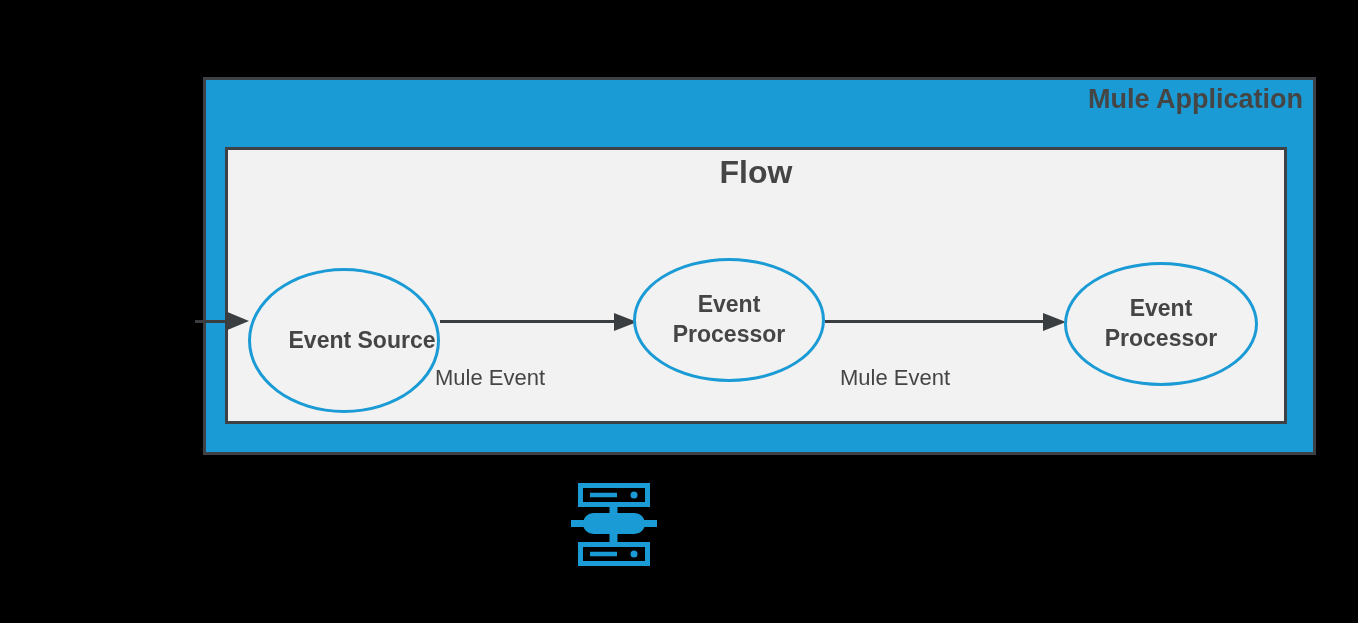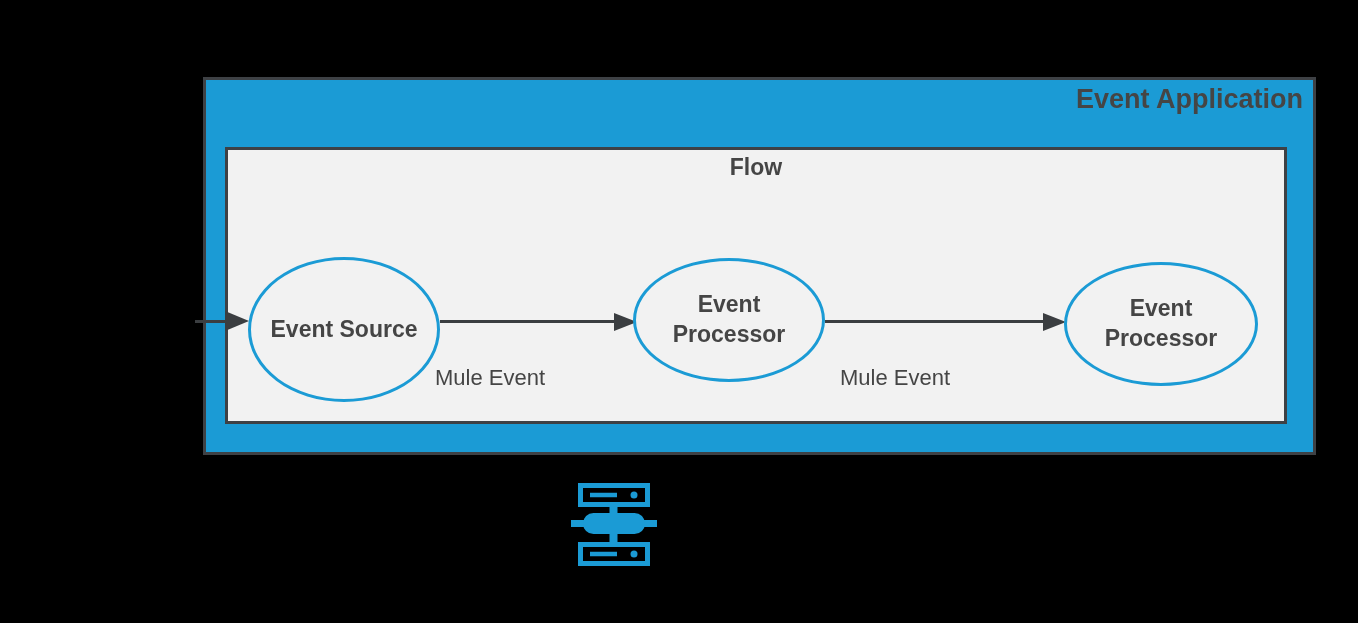--- a/index.html
+++ b/index.html
@@ -16,33 +16,33 @@
     position:absolute;left:900px;top:85px;width:403px;
     text-align:right;font-size:27px;font-weight:bold;color:#454545;line-height:1.1;
   }
   
   .flow-box{
     position:absolute;left:225px;top:147px;width:1056px;height:271px;
     background:#F2F2F2;border:3px solid #3E4145;box-sizing:content-box;
   }
   .flow-title{
     position:absolute;left:225px;top:154px;width:1062px;
-    text-align:center;font-size:23px;font-weight:bold;color:#454545;
+    text-align:center;font-size:32px;font-weight:bold;color:#454545;
   }
   
   .node{
     position:absolute;border-radius:50%;
     border:3px solid #1B9BD5;background:#F2F2F2;
     display:flex;align-items:center;justify-content:center;
   }
   .node .lbl{
     width:150px;text-align:center;
     font-size:23px;font-weight:bold;color:#454545;line-height:1.3;
   }
-  .node-1{left:248px;top:257px;width:186px;height:139px;}
+  .node-1{left:248px;top:268px;width:186px;height:139px;justify-content:flex-end;}
   .node-2{left:633px;top:258px;width:186px;height:118px;}
   .node-3{left:1064px;top:262px;width:188px;height:118px;}
   
   .hline{position:absolute;height:3px;background:#3B3E41;}
   .arr-head{
     position:absolute;width:0;height:0;
     border-top:9px solid transparent;border-bottom:9px solid transparent;
     border-left:23px solid #3B3E41;
   }
   .line-0{left:195px;top:320px;width:33px;}
@@ -59,21 +59,21 @@
   .edge-label-2{left:840px;top:365px;}
   
   .runtime-icon{position:absolute;left:570px;top:482px;width:88px;height:84px;}
 </style>
 </head>
 <body>
 
 <div class="stage">
 
   <div class="mule-box"></div>
-  <div class="mule-title">Event Application</div>
+  <div class="mule-title">Mule Application</div>
 
   <div class="flow-box"></div>
   <div class="flow-title">Flow</div>
 
   <div class="hline line-0"></div>
   <div class="arr-head head-0"></div>
 
   <div class="node node-1">
     <div class="lbl">Event Source</div>
   </div>

